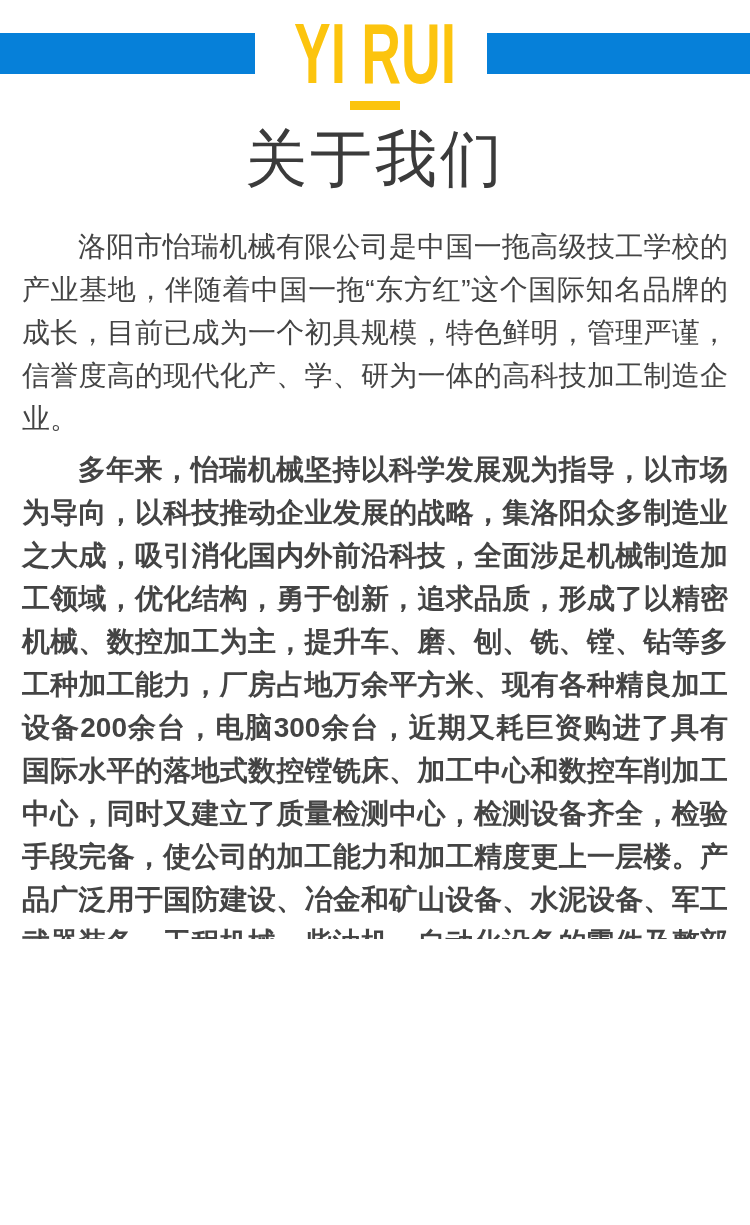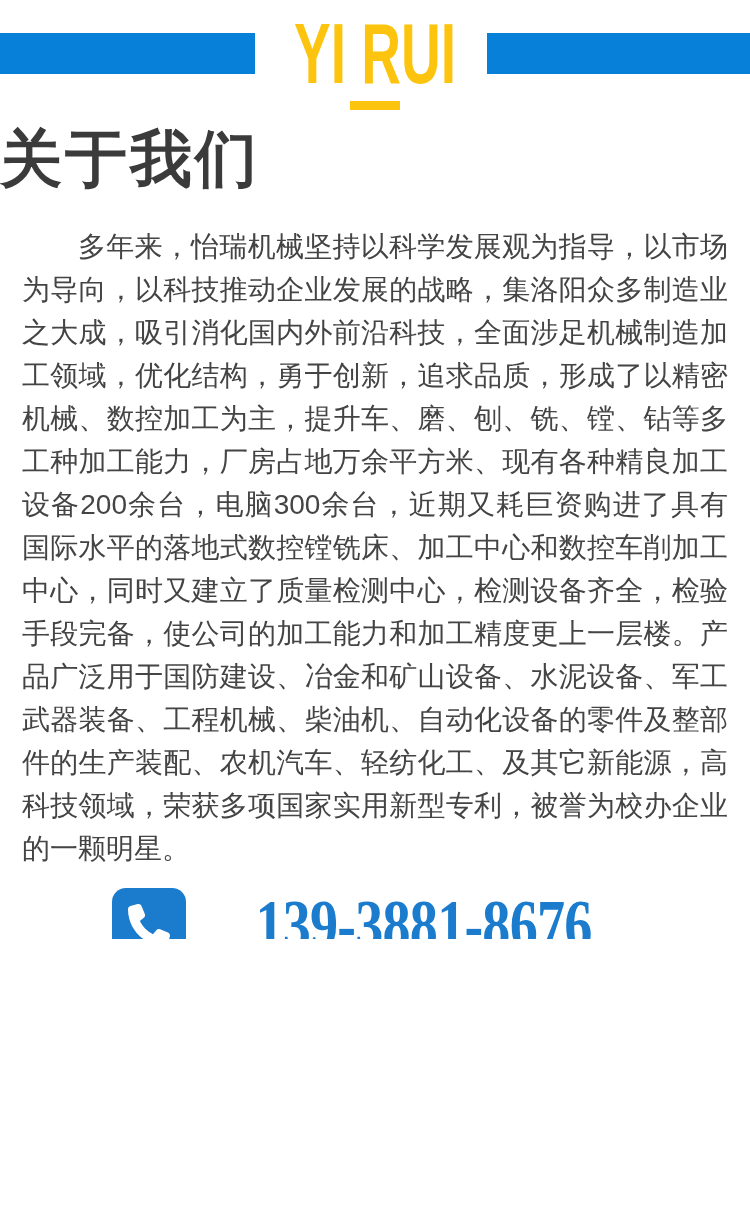--- a/index.html
+++ b/index.html
@@ -59,24 +59,24 @@
     left: 50%;
     margin-left: -25px;
     width: 50px;
     height: 9px;
     background: var(--accent-yellow);
   }
 
   
   .page-title {
     margin: 10px 0 0;
-    text-align: left;
+    text-align: center;
     font-size: 62px;
     line-height: 70px;
-    font-weight: 700;
+    font-weight: 400;
     letter-spacing: 3px;
     color: var(--heading-text);
   }
 
   
   .about {
     margin: 31px 22px 0;
     font-size: 28px;
     line-height: 43px;
     color: var(--body-text);
@@ -152,20 +152,21 @@
   <header class="brand-header">
     <div class="brand-bar left"></div>
     <div class="brand-bar right"></div>
     <div class="brand-logo">YI RUI</div>
     <div class="brand-underline"></div>
   </header>
 
   <h1 class="page-title">关于我们</h1>
 
   <section class="about">
+    <p>洛阳市怡瑞机械有限公司是中国一拖高级技工学校的产业基地，伴随着中国一拖“东方红”这个国际知名品牌的成长，目前已成为一个初具规模，特色鲜明，管理严谨，信誉度高的现代化产、学、研为一体的高科技加工制造企业。</p>
     <p>多年来，怡瑞机械坚持以科学发展观为指导，以市场为导向，以科技推动企业发展的战略，集洛阳众多制造业之大成，吸引消化国内外前沿科技，全面涉足机械制造加工领域，优化结构，勇于创新，追求品质，形成了以精密机械、数控加工为主，提升车、磨、刨、铣、镗、钻等多工种加工能力，厂房占地万余平方米、现有各种精良加工设备200余台，电脑300余台，近期又耗巨资购进了具有国际水平的落地式数控镗铣床、加工中心和数控车削加工中心，同时又建立了质量检测中心，检测设备齐全，检验手段完备，使公司的加工能力和加工精度更上一层楼。产品广泛用于国防建设、冶金和矿山设备、水泥设备、军工武器装备、工程机械、柴油机、自动化设备的零件及整部件的生产装配、农机汽车、轻纺化工、及其它新能源，高科技领域，荣获多项国家实用新型专利，被誉为校办企业的一颗明星。</p>
   </section>
 
   <div class="phone-row">
     <span class="phone-badge">
       <svg viewBox="0 0 512 512" aria-hidden="true">
         <path d="M164.9 24.6c-7.7-18.6-28-28.5-47.4-23.2l-88 24C12.1 30.2 0 46 0 64C0 311.4 200.6 512 448 512c18 0 33.8-12.1 38.6-29.5l24-88c5.3-19.4-4.6-39.7-23.2-47.4l-96-40c-16.3-6.8-35.2-2.1-46.3 11.6L304.7 368C234.3 334.7 177.3 277.7 144 207.3L193.3 167c13.7-11.2 18.4-30 11.6-46.3l-40-96z"></path>
       </svg>
     </span>
     <span class="phone-number">139-3881-8676</span>

